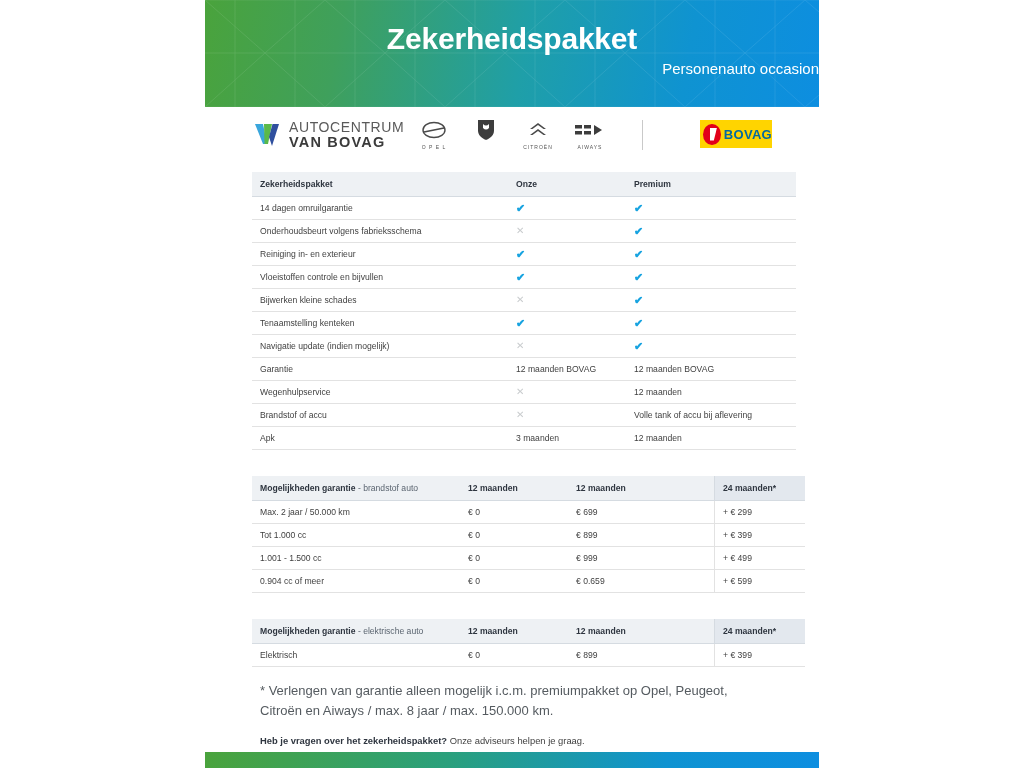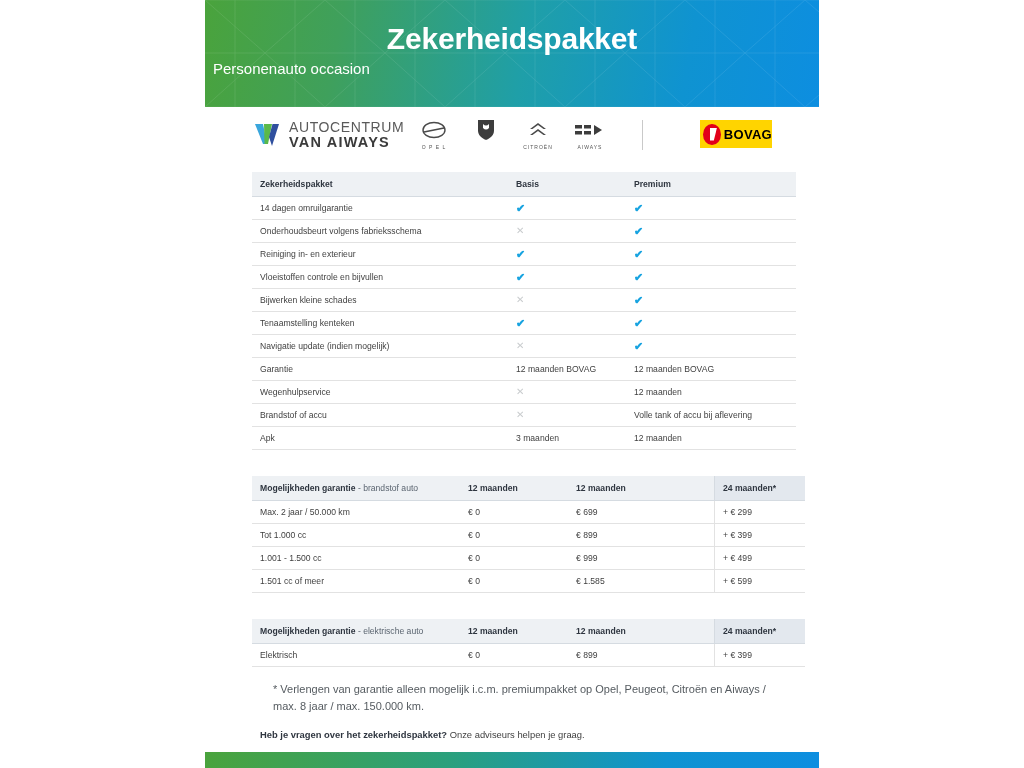--- a/index.html
+++ b/index.html
@@ -41,21 +41,21 @@
     color: #ffffff;
     font-size: 30px;
     font-weight: bold;
     letter-spacing: -0.2px;
   }
   .banner-sub {
     position: absolute;
     left: 8px;
     right: 0;
     top: 60px;
-    text-align: left;
+    text-align: right;
     color: #ffffff;
     font-size: 15px;
     font-weight: normal;
   }
   
   .footer-bar {
     position: absolute;
     left: 205px;
     bottom: 0;
     width: 614px;
@@ -157,21 +157,21 @@
     left: 7px;
     top: 4px;
     width: 7px;
     height: 13px;
     background: #ffffff;
     clip-path: polygon(0 0, 100% 0, 55% 100%, 0 100%);
   }
   .bovag .word {
     font-size: 13px;
     font-weight: bold;
-    color: #000000;
+    color: #0369a1;
     letter-spacing: 0.3px;
   }
   
   .sheet {
     position: absolute;
     left: 252px;
     top: 172px;
     width: 520px;
   }
   table {
@@ -216,25 +216,24 @@
   }
   .cross {
     color: #c9ccce;
     font-size: 10px;
     line-height: 1;
   }
   .spacer { height: 26px; }
   .note {
     margin-top: 14px;
     padding-left: 8px;
-    font-size: 11px;
+    font-size: 13px;
     color: #555b60;
     line-height: 1.55;
     width: 500px;
-    margin-left: 13px;
   }
   .question {
     margin-top: 14px;
     padding-left: 8px;
     font-size: 9.4px;
     color: #3f3f3f;
   }
   .question b { color: #2f3640; }
   .side-left, .side-right {
     position: absolute;
@@ -270,21 +269,21 @@
     <div class="logo-vv">
       <div class="logo-mark">
         <svg width="30" height="30" viewBox="0 0 30 30">
           <path d="M3 4 L11 4 L15 24 L11 24 Z" fill="#3aa6dc"></path>
           <path d="M12 4 L20 4 L16 24 L12.5 24 Z" fill="#5bb94a"></path>
           <path d="M20.5 4 L27 4 L20 26 L17 17 Z" fill="#2f4f9e"></path>
         </svg>
       </div>
       <div class="logo-text">
         <div class="l1">AUTOCENTRUM</div>
-        <div class="l2">VAN AIWAYS</div>
+        <div class="l2">VAN BOVAG</div>
       </div>
     </div>
 
     <div class="divider-v"></div>
 
     <div class="marques">
       <div class="marque">
         <div class="glyph">
           <svg width="24" height="18" viewBox="0 0 24 18">
             <ellipse cx="12" cy="9" rx="11" ry="7.5" fill="none" stroke="#4a4a4a" stroke-width="1.4"></ellipse>
@@ -333,21 +332,21 @@
       <div class="word">BOVAG</div>
     </div>
   </div>
 
   <div class="sheet">
 
     <table class="t1">
       <thead>
         <tr>
           <th class="c-feature">Zekerheidspakket</th>
-          <th class="c-basis">Basis</th>
+          <th class="c-basis">Onze</th>
           <th class="c-premium">Premium</th>
         </tr>
       </thead>
       <tbody>
         <tr>
           <td>14 dagen omruilgarantie</td>
           <td><span class="check">✔</span></td>
           <td><span class="check">✔</span></td>
         </tr>
         <tr>
@@ -429,23 +428,23 @@
           <td>€ 899</td>
           <td class="c-c3">+ € 399</td>
         </tr>
         <tr>
           <td>1.001 - 1.500 cc</td>
           <td>€ 0</td>
           <td>€ 999</td>
           <td class="c-c3">+ € 499</td>
         </tr>
         <tr>
-          <td>1.501 cc of meer</td>
+          <td>0.904 cc of meer</td>
           <td>€ 0</td>
-          <td>€ 1.585</td>
+          <td>€ 0.659</td>
           <td class="c-c3">+ € 599</td>
         </tr>
       </tbody>
     </table>
 
     <div class="spacer"></div>
 
     <table class="t2">
       <thead>
         <tr>

